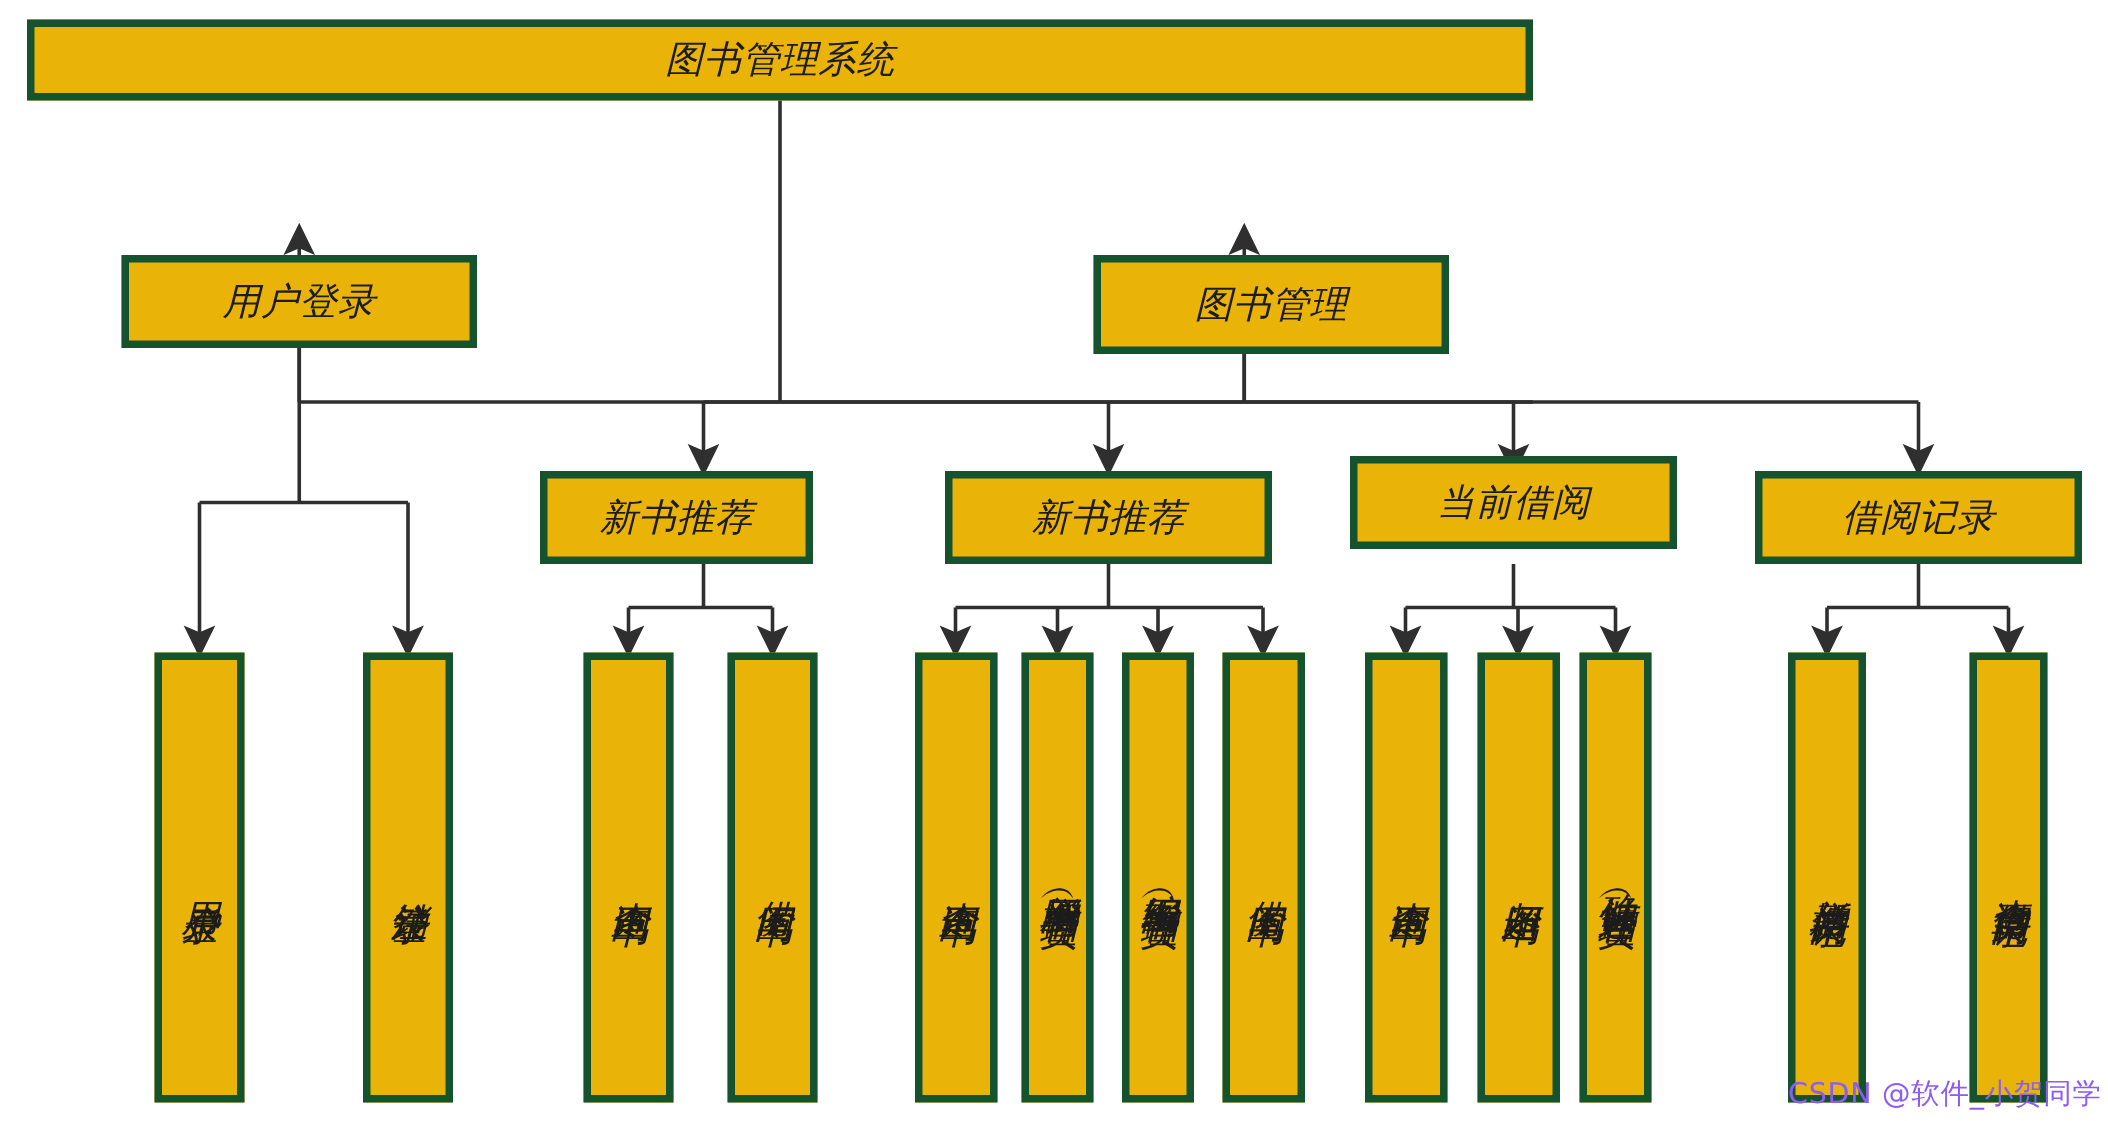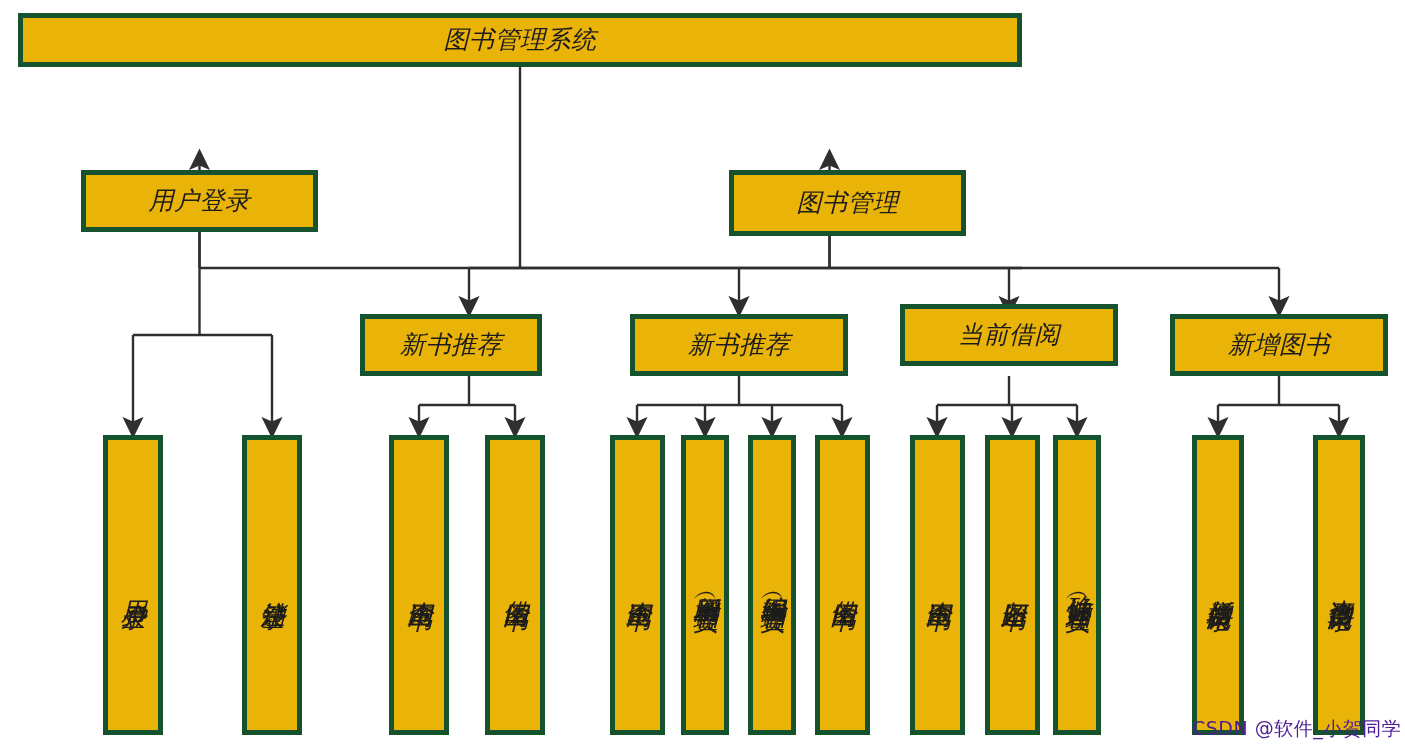--- a/index.html
+++ b/index.html
@@ -56,21 +56,21 @@
     font-size: 25px;
     line-height: 1.12;
     letter-spacing: 2px;
     white-space: nowrap;
     color: #1c1c1c;
     display: block;
   }
   .watermark {
     position: absolute;
     font-size: 19px;
-    color: #4c1d95;
+    color: #8b5cf6;
     white-space: nowrap;
     letter-spacing: 0.5px;
   }
 </style>
 </head>
 <body>
 
 <div id="diagram-root">
 
   <svg id="edge-layer" viewBox="0 0 1405 747" width="1405" height="747">
@@ -126,21 +126,21 @@
   </svg>
 
   <div class="node horiz root" style="left:18px; top:13px; width:1004px; height:54px;">图书管理系统</div>
 
   <div class="node horiz" style="left:81px; top:170px; width:237px; height:62px;">用户登录</div>
   <div class="node horiz" style="left:711px; top:170px; width:237px; height:66px;margin-left:18px;">图书管理</div>
 
   <div class="node horiz" style="left:360px; top:314px; width:182px; height:62px;">新书推荐</div>
   <div class="node horiz" style="left:630px; top:314px; width:218px; height:62px;">新书推荐</div>
   <div class="node horiz" style="left:900px; top:304px; width:218px; height:62px;">当前借阅</div>
-  <div class="node horiz" style="left:1170px; top:314px; width:218px; height:62px;">新增图书</div>
+  <div class="node horiz" style="left:1170px; top:314px; width:218px; height:62px;">借阅记录</div>
 
   <div class="node leaf" style="left:103px; top:435px; width:60px; height:300px;">
     <span class="vlabel">用户登录</span>
   </div>
   <div class="node leaf" style="left:242px; top:435px; width:60px; height:300px;">
     <span class="vlabel">注销登录</span>
   </div>
 
   <div class="node leaf" style="left:389px; top:435px; width:60px; height:300px;">
     <span class="vlabel">查询图书</span>

